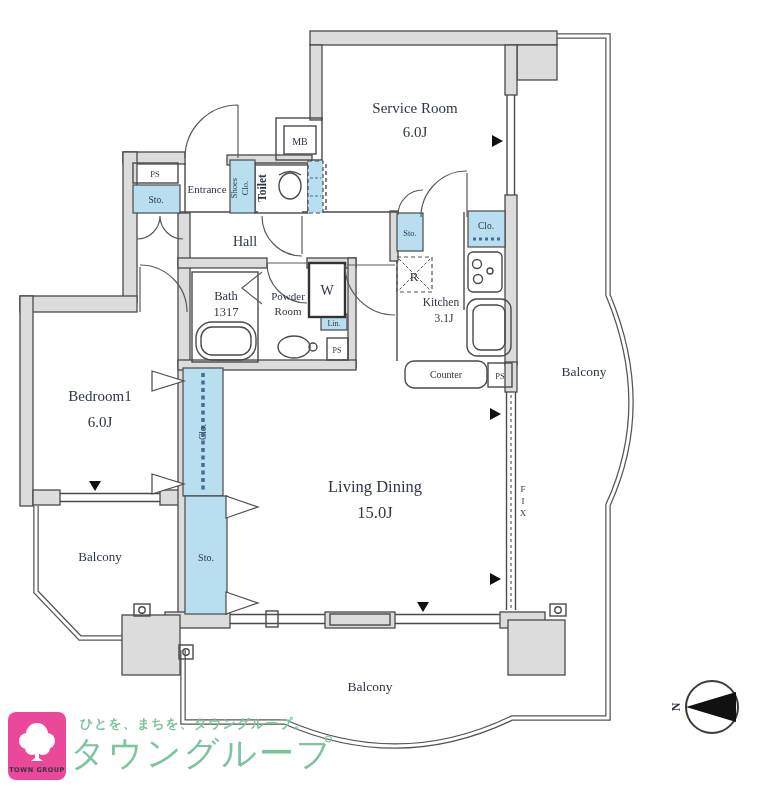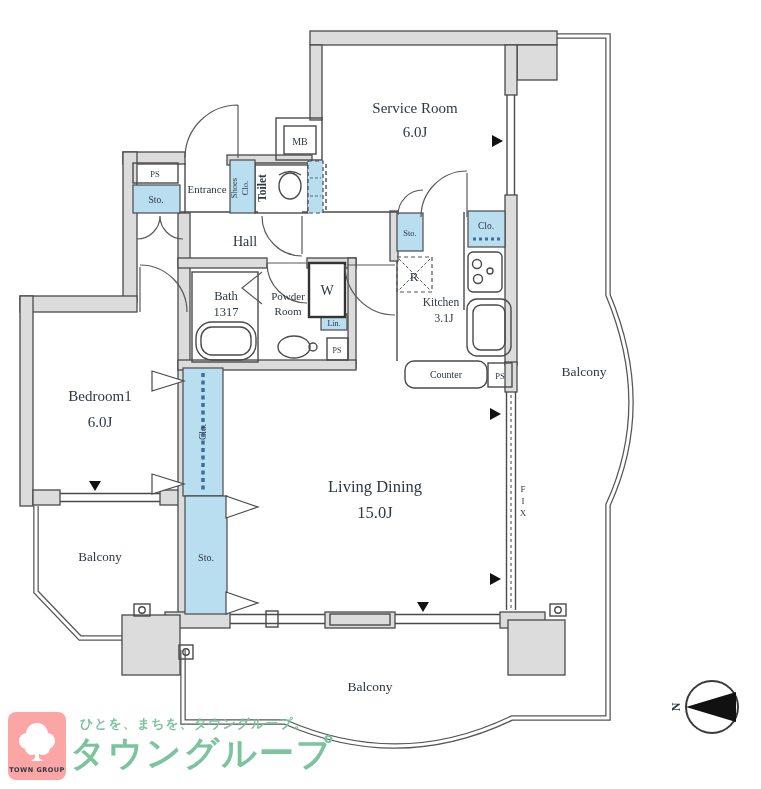--- a/index.html
+++ b/index.html
@@ -8,24 +8,24 @@
   svg{position:absolute;left:0;top:0;}
   svg text{fill:#2e3744;font-family:"Liberation Serif","DejaVu Serif",serif;}
   .wall{fill:#dcdcdc;stroke:#4a4a4a;stroke-width:1.3;}
   .blue{fill:#b9def0;stroke:#4a4a4a;stroke-width:1.2;}
   .thin{stroke:#4a4a4a;stroke-width:1.4;fill:none;}
   .door{stroke:#5a5a5a;stroke-width:1.2;fill:none;}
   .fix-label{position:absolute;left:518px;top:484px;width:14px;
      writing-mode:vertical-lr;text-orientation:upright;font-size:9px;
      color:#2e3744;letter-spacing:2px;font-family:"Liberation Serif",serif;}
   .logo-badge{position:absolute;left:8px;top:712px;width:58px;height:68px;
-     background:#fca5a5;border-radius:8px;}
+     background:#ec4899;border-radius:8px;}
   .tagline{position:absolute;left:80px;top:715px;font-size:13px;font-weight:700;
      color:#7cc49d;font-family:"DejaVu Sans","Liberation Sans",sans-serif;letter-spacing:1px;}
-  .company{position:absolute;left:70px;top:730px;font-size:35px;font-weight:700;
+  .company{position:absolute;left:70px;top:730px;font-size:35px;font-weight:400;
      color:#7cc49d;font-family:"DejaVu Sans","Liberation Sans",sans-serif;letter-spacing:2px;}
 </style>
 </head>
 <body>
 
 <div id="stage">
 
 <svg width="761" height="789" viewBox="0 0 761 789">
 
   <g>

